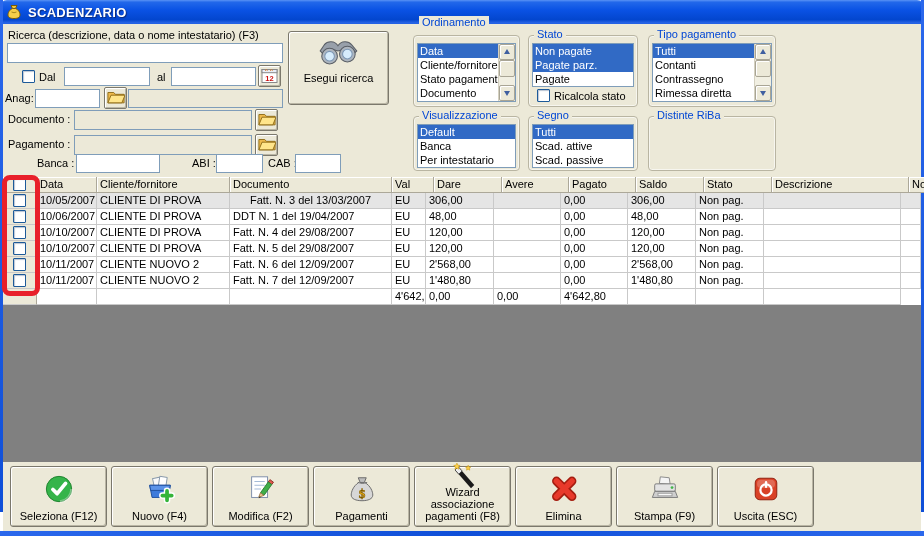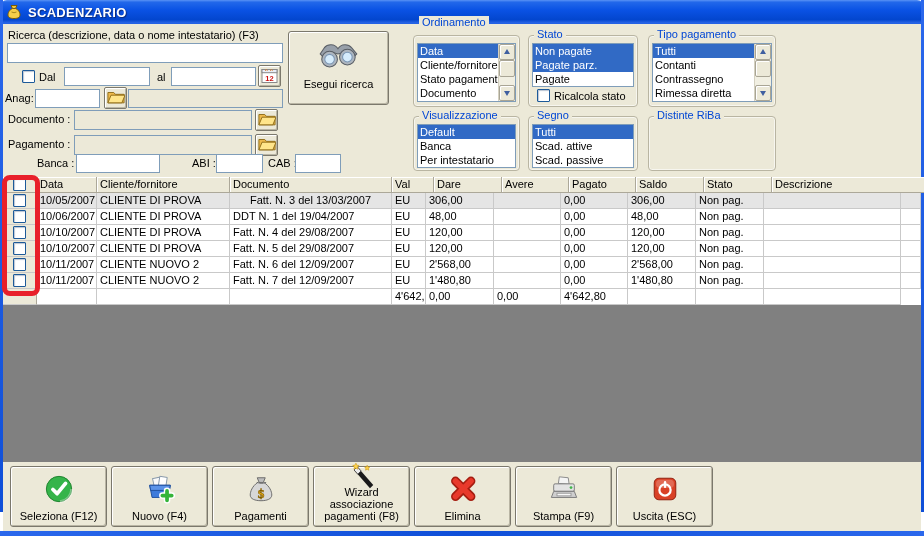--- a/index.html
+++ b/index.html
@@ -23,21 +23,21 @@
     font-family:inherit;font-size:11px;padding:1px 3px;outline:none;}
   .xp-readonly{position:absolute;box-sizing:border-box;border:1px solid #7F9DB9;background:#ECE9D8;}
   .cb{display:inline-block;width:13px;height:13px;box-sizing:border-box;background:#fff;
     border:1px solid #1D5A99;border-radius:1px;box-shadow:inset 1px 1px 1px rgba(60,90,130,.35);}
   .abs-cb{position:absolute;}
   .icon-btn{position:absolute;box-sizing:border-box;background:#ECE9D8;border:1px solid #7b786c;border-radius:2px;
     box-shadow:inset 1px 1px 0 #fff,inset -1px -1px 0 #b9b5a4;display:flex;align-items:center;justify-content:center;cursor:pointer;}
   .big-btn{position:absolute;box-sizing:border-box;background:#ECE9D8;border:1px solid #7b786c;border-radius:3px;
     box-shadow:inset 1px 1px 0 #fff,inset -1px -1px 0 #b9b5a4;display:flex;flex-direction:column;align-items:center;cursor:pointer;}
   .big-btn .bin-ic{flex:1;display:flex;align-items:center;justify-content:center;}
-  .big-btn .btn-lbl{flex:none;padding-bottom:14px;}
+  .big-btn .btn-lbl{flex:none;padding-bottom:20px;}
 
   
   .gbox{position:absolute;box-sizing:border-box;border:1px solid #b9b5a2;border-radius:4px;
     box-shadow:inset 0 0 0 1px rgba(255,255,255,.6);}
   .gcap{position:absolute;color:#0046D5;background:#ECE9D8;padding:0 3px;white-space:nowrap;}
   .listbox{position:absolute;box-sizing:border-box;background:#fff;border:1px solid #7F9DB9;overflow:hidden;}
   .listbox.has-sb{padding-right:16px;}
   .lb-item{height:14px;line-height:14px;padding:0 2px;white-space:nowrap;overflow:hidden;}
   .lb-item.sel{background:#316AC5;color:#fff;}
   .sb{position:absolute;right:0;top:0;bottom:0;width:16px;background:#f1efe2;border-left:1px solid #d4d0c0;
@@ -236,21 +236,21 @@
         </div>
         <div class="th al-l" style="width: 60px;">Data</div>
         <div class="th al-l" style="width: 133px;">Cliente/fornitore</div>
         <div class="th al-l" style="width: 162px;">Documento</div>
         <div class="th al-l" style="width: 42px;">Val</div>
         <div class="th al-r" style="width: 68px;">Dare</div>
         <div class="th al-r" style="width: 67px;">Avere</div>
         <div class="th al-r" style="width: 67px;">Pagato</div>
         <div class="th al-r" style="width: 68px;">Saldo</div>
         <div class="th al-l" style="width: 68px;">Stato</div>
-        <div class="th al-l" style="width: 153px;">Descrizione</div>
+        <div class="th al-l" style="width: 137px;">Descrizione</div>
         <div class="th al-l" style="width: 20px;">Note</div>
       </div>
       <div class="trow sel-row">
         <div class="td cbcell" style="width: 34px;">
           <span class="cb"></span>
         </div>
         <div class="td al-l" style="width: 60px;">10/05/2007</div>
         <div class="td al-l" style="width: 133px;">CLIENTE DI PROVA</div>
         <div class="td al-l" style="width: 162px; text-align: center;">Fatt. N. 3 del 13/03/2007</div>
         <div class="td al-l" style="width: 34px;">EU</div>
@@ -379,20 +379,33 @@
             <path d="M5 12 h22 l-1 5.5 h-20z" fill="#5B93E8" stroke="#1E4E9C"></path>
             <path d="M23.5 18 v10 M18.5 23 h10" stroke="#fff" stroke-width="7" stroke-linecap="round"></path>
             <path d="M23.5 18 v10 M18.5 23 h10" stroke="#35B43A" stroke-width="4" stroke-linecap="round"></path>
           </svg>
         </div>
         <div class="tb-lbl">Nuovo (F4)</div>
       </div>
       <div class="tb-btn">
         <div class="tb-ic">
           <svg viewBox="0 0 32 32">
+            <rect x="6" y="3" width="17" height="22" fill="#fff" stroke="#7A8BA8"></rect>
+            <path d="M9 8 h11 M9 12 h11 M9 16 h7" stroke="#9FB6D4" fill="none"></path>
+            <path d="M25.5 6 l3.8 2.7 -1.8 2.5 -3.8 -2.7z" fill="#E05A4E" stroke="#8E2B22"></path>
+            <path d="M23.7 8.5 l3.8 2.7 -8.3 11.6 -3.8 -2.7z" fill="#3FAE49" stroke="#2B7F33"></path>
+            <path d="M15.4 20.1 l3.8 2.7 -5.6 1.9z" fill="#F2C894" stroke="#9a7a4a"></path>
+            <path d="M14.2 23.9 l1.6 1.1 -2.2.8z" fill="#333"></path>
+          </svg>
+        </div>
+        <div class="tb-lbl">Modifica (F2)</div>
+      </div>
+      <div class="tb-btn">
+        <div class="tb-ic">
+          <svg viewBox="0 0 32 32">
             <path d="M12.5 9 C6.5 13 4.5 19 4.5 22.5 c0 4 5 6 11.5 6 s11.5-2 11.5-6 c0-3.5-2-9.5-8.5-13.5" fill="#D7D7D7" stroke="#666"></path>
             <path d="M12 4 h8.5 l-2 5 h-4.5z" fill="#BDBDBD" stroke="#666"></path>
             <path d="M11.5 9 q5 2.2 10 0" fill="none" stroke="#666"></path>
             <text x="16" y="25.5" font-size="14" font-weight="bold" fill="#E7A60F" stroke="#7A5800" stroke-width=".6" text-anchor="middle" font-family="Liberation Serif,serif">$</text>
           </svg>
         </div>
         <div class="tb-lbl">Pagamenti</div>
       </div>
       <div class="tb-btn">
         <div class="tb-ic">

